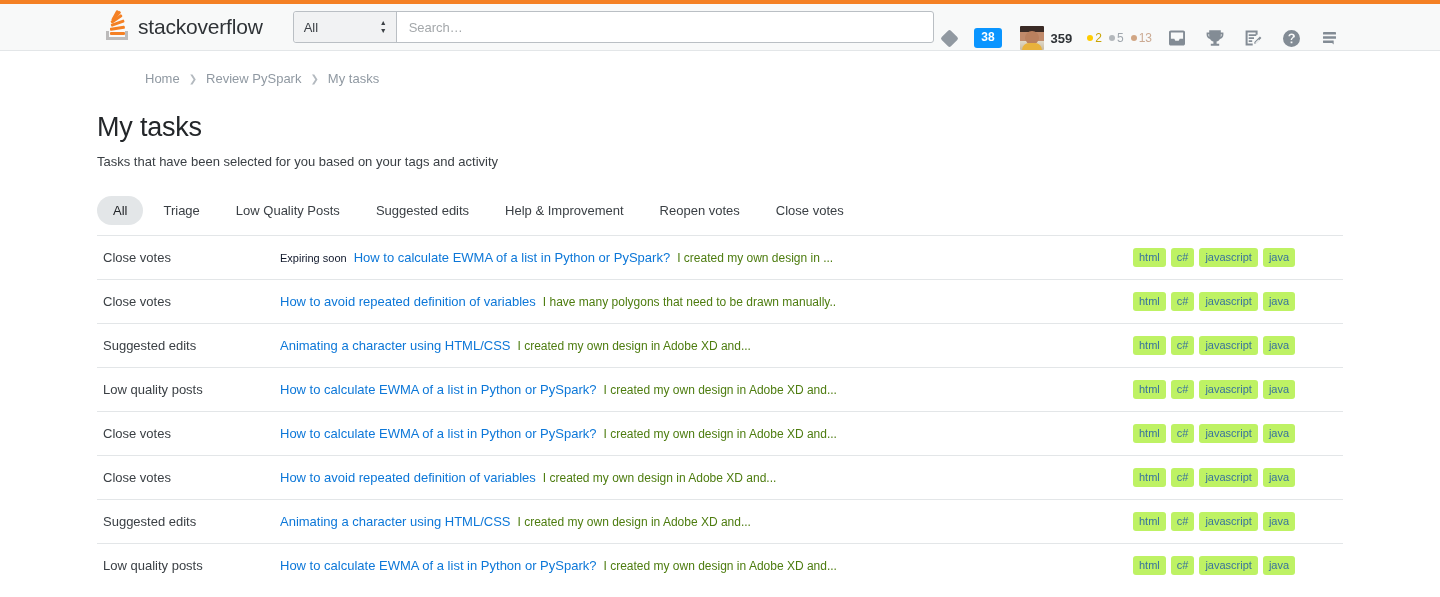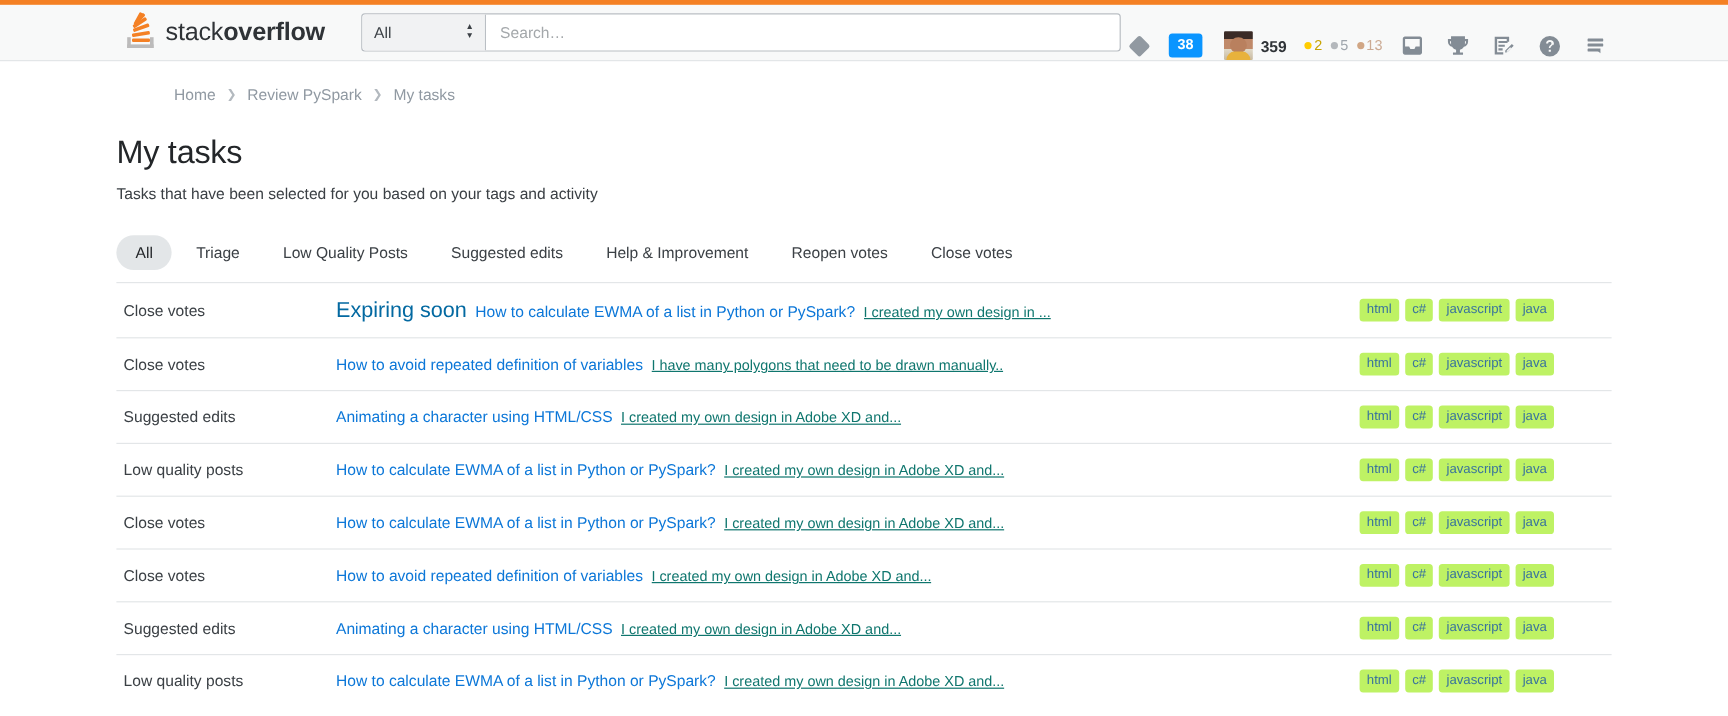--- a/index.html
+++ b/index.html
@@ -51,21 +51,21 @@
     transform-origin: left center;
   }
   .logo-mark .b1 { width: 15px; left: 5px; bottom: 7px; }
   .logo-mark .b2 { width: 15px; left: 5px; bottom: 11px; transform: rotate(-9deg); }
   .logo-mark .b3 { width: 14px; left: 5.5px; bottom: 15px; transform: rotate(-20deg); }
   .logo-mark .b4 { width: 13px; left: 6px; bottom: 18px; transform: rotate(-34deg); }
   .logo-mark .b5 { width: 12px; left: 7px; bottom: 20px; transform: rotate(-48deg); }
   .logo-mark .b6 { width: 10px; left: 8px; bottom: 21px; transform: rotate(-62deg); }
 
   .logo-text { font-size: 21px; color: #2f3337; letter-spacing: -0.2px; white-space: nowrap; }
-  .logo-text b { font-weight: 700; }
+  .logo-text b { font-weight: 400; }
   .logo-text span.light { font-weight: 400; margin-top: 12px; }
 
   
   .search-group {
     display: flex;
     align-items: stretch;
     margin-left: 22px;
     height: 32px;
     width: 642px;
     border: 1px solid #babfc4;
@@ -259,38 +259,37 @@
   }
   .task-main {
     flex: 1 1 auto;
     display: flex;
     align-items: baseline;
     gap: 7px;
     min-width: 0;
     padding-right: 14px;
   }
   .expiring {
-    color: #0369a1;
-    font-size: 18px;
+    color: #0f172a;
+    font-size: 11px;
     white-space: nowrap;
   }
   .task-title {
     color: #0c77d8;
     font-size: 13px;
     text-decoration: none;
     cursor: pointer;
     white-space: nowrap;
   }
   .task-excerpt {
-    color: #0f766e;
+    color: #4d7c0f;
     font-size: 12px;
     white-space: nowrap;
     overflow: hidden;
     text-overflow: ellipsis;
-    text-decoration: underline;
   }
   .task-tags {
     flex: 0 0 auto;
     display: flex;
     align-items: center;
     gap: 5px;
     width: 210px;
   }
   .tag {
     background: #bef264;

